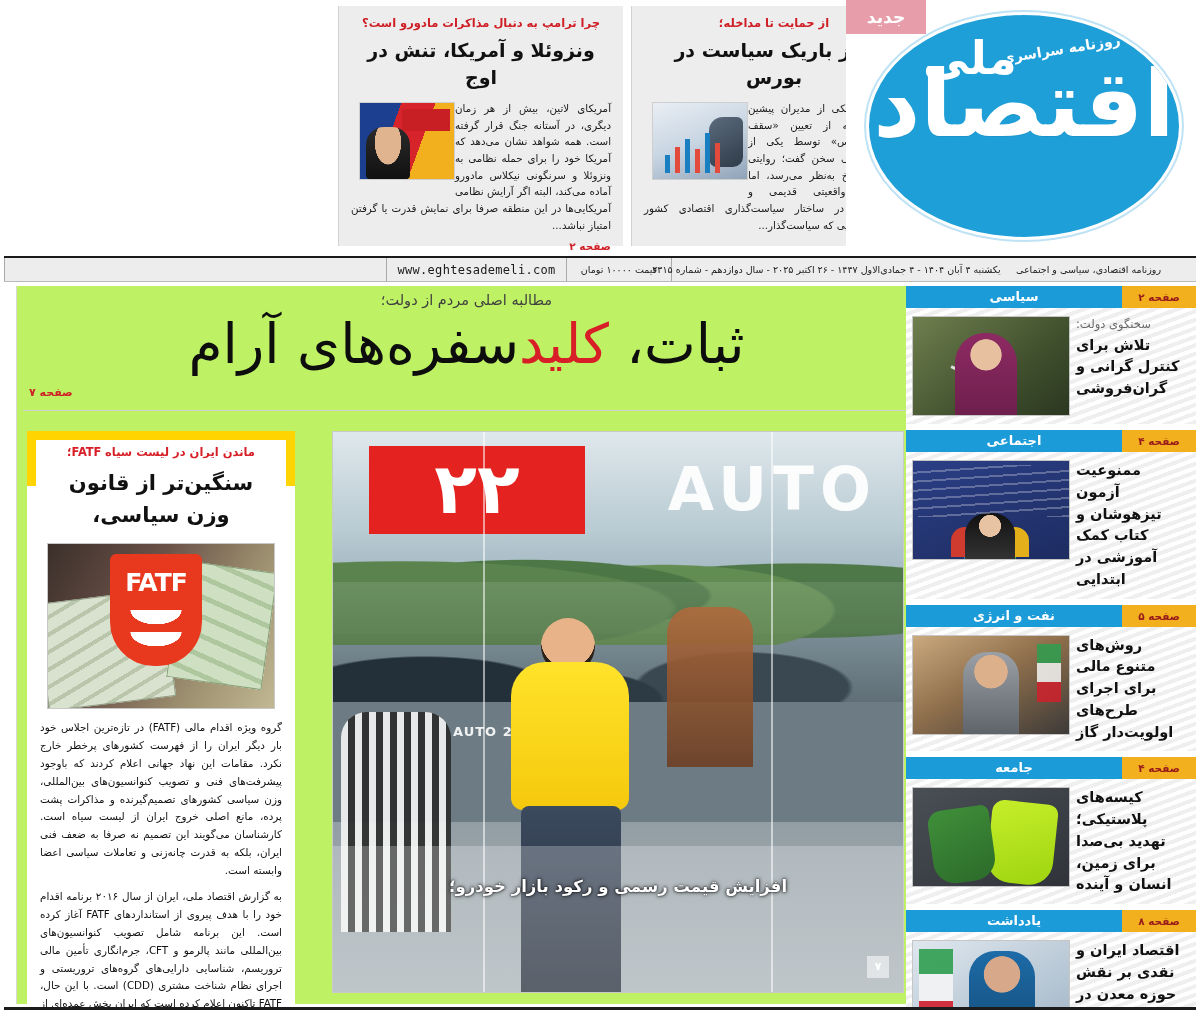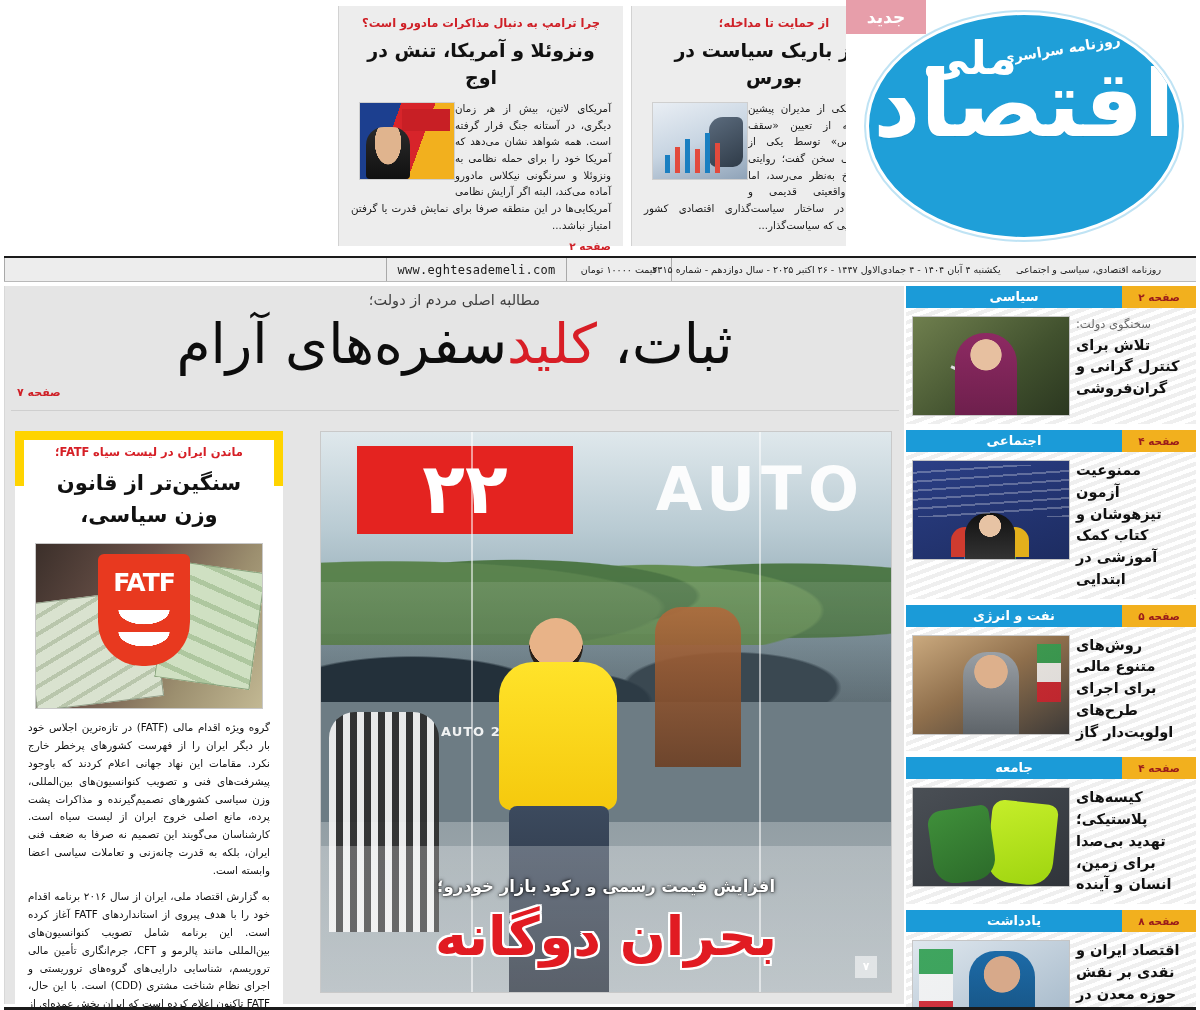--- a/index.html
+++ b/index.html
@@ -138,22 +138,22 @@
   }
   .infobar .seg.first { border-left: none; }
   .seg-sub { width: 215px; }
   .seg-date { width: 310px; }
   .seg-price { width: 105px; }
   .seg-url { width: 180px; font-size: 12px; font-family: "DejaVu Sans Mono", monospace; letter-spacing: .3px; }
   .seg-fill { flex: 1; border-left: 1px solid #a9a9a9; }
 
   
   .main {
-    position: absolute; top: 286px; left: 4px; width: 900px; height: 718px;
-    background: #e5e5e5; border-left: 1px solid #d8d8d8;
+    position: absolute; top: 286px; left: 16px; width: 900px; height: 718px;
+    background: #bef264; border-left: 1px solid #d8d8d8;
   }
   .lead-kicker {
     text-align: center; color: #3f3f3f; font-size: 14.5px;
     margin: 6px 0 2px 0; letter-spacing: -0.3px;
   }
   .lead-head {
     text-align: center; font-size: 55px; font-weight: normal;
     line-height: 1.18; letter-spacing: -2.5px; color: #0d0d0d;
     padding: 2px 16px 0 16px; white-space: nowrap;
   }
@@ -452,21 +452,20 @@
       <div class="ph-car-badge">AUTO 22</div>
       <div class="ph-person2"></div>
       <div class="ph-woman"></div>
       <div class="ph-man">
         <div class="head"></div>
         <div class="shirt"></div>
         <div class="pants"></div>
       </div>
       <div class="ph-glass-lines"></div>
       <div class="ph-kicker">افزایش قیمت رسمی و رکود بازار خودرو؛</div>
-      <div class="ph-head">بحران دوگانه</div>
       <div class="ph-pagebadge">۷</div>
     </div>
 
     <div class="fatf">
       <div class="fatf-frame"></div>
       <div class="fatf-inner">
         <div class="fatf-kicker">ماندن ایران در لیست سیاه FATF؛</div>
         <div class="fatf-head">
           <div>سنگین‌تر از قانون</div>
           <div>وزن سیاسی،</div>

